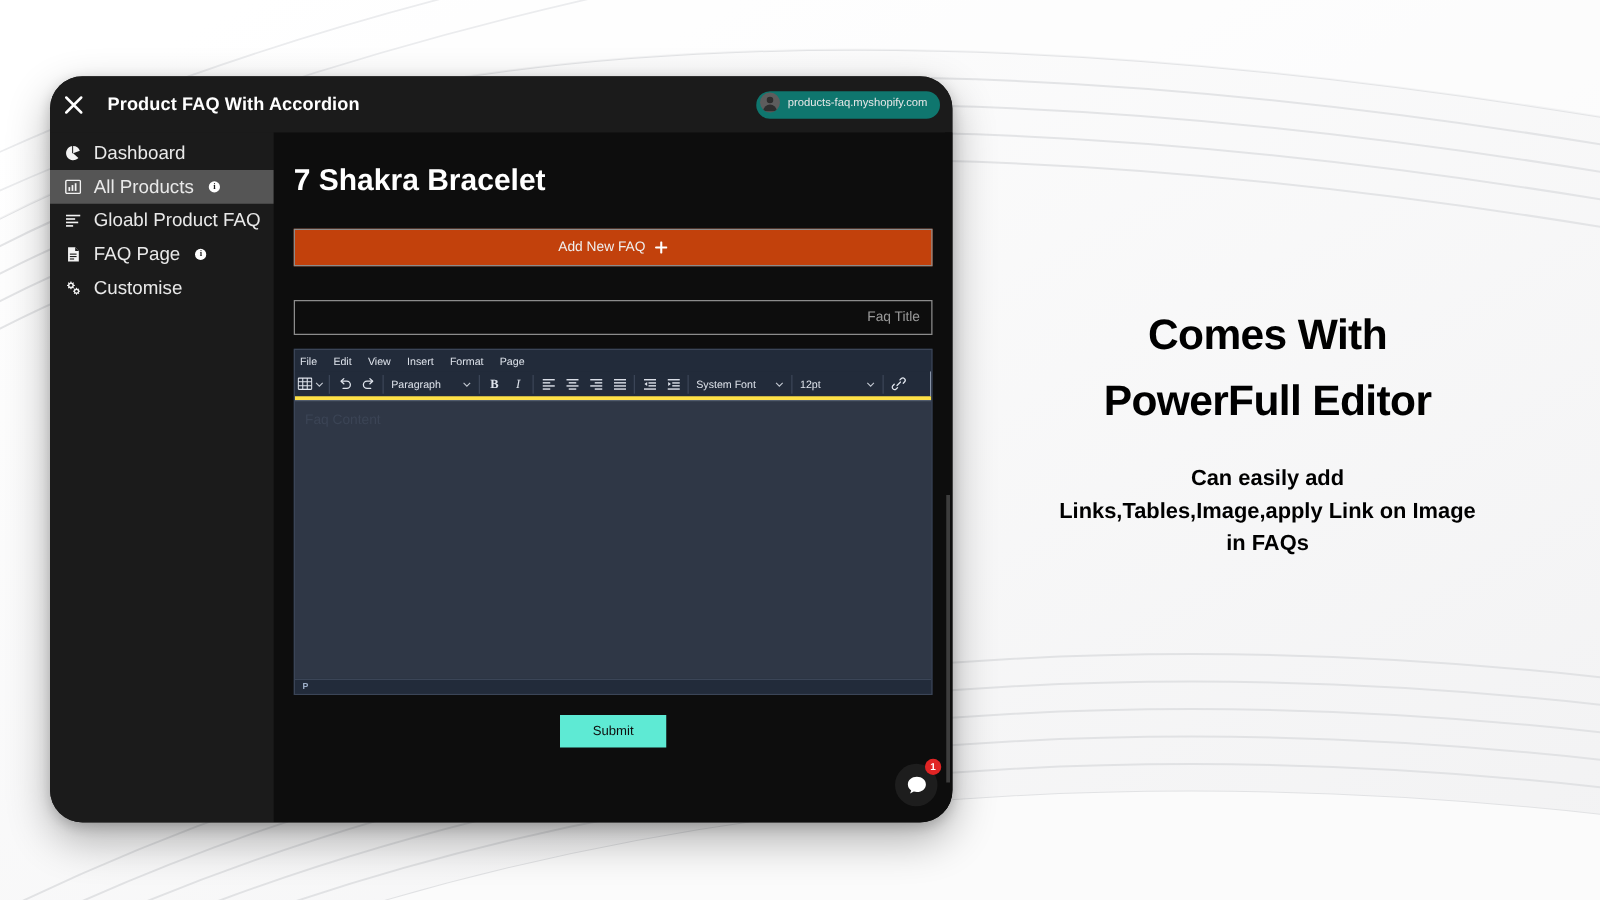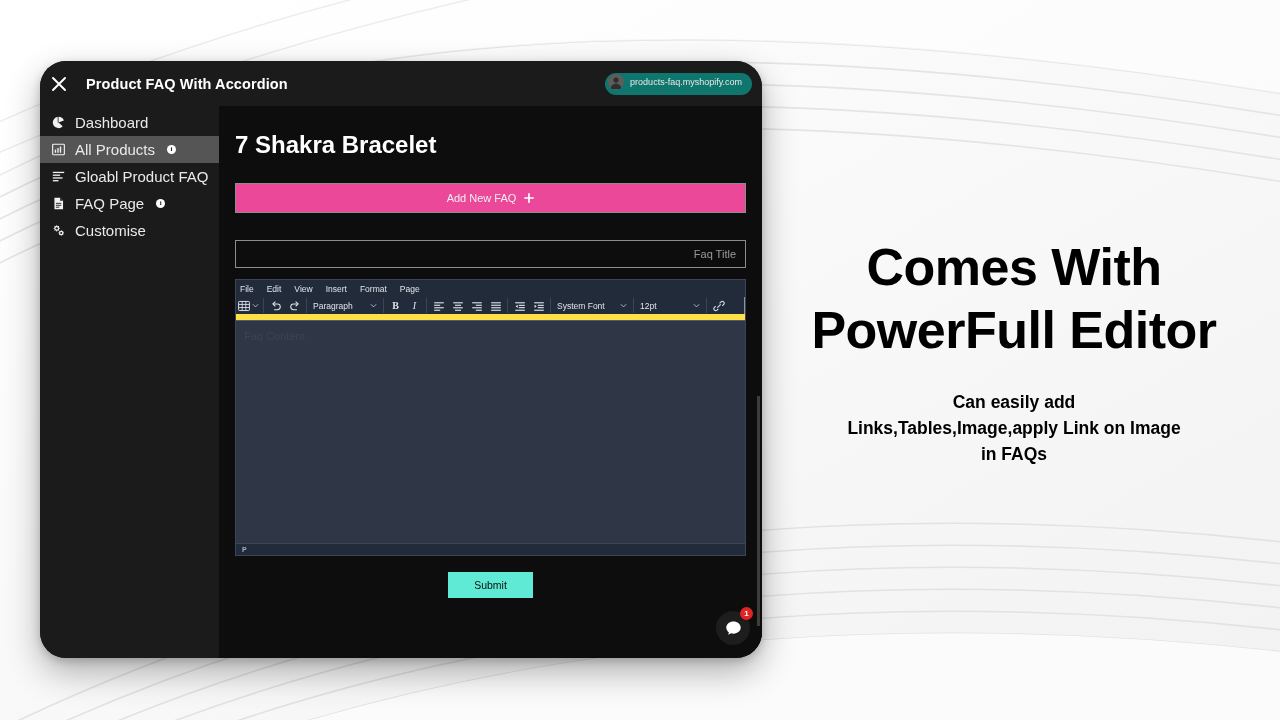--- a/index.html
+++ b/index.html
@@ -139,21 +139,21 @@
     color: #ffffff;
     font-size: 24px;
     font-weight: bold;
     margin-top: 25px;
     margin-left: 0;
   }
   .add-faq-btn {
     margin-top: 24px;
     height: 30px;
     border: 1px solid #8c8c8c;
-    background: #ec4899;
+    background: #c2410c;
     display: flex;
     align-items: center;
     justify-content: center;
     gap: 8px;
     cursor: pointer;
   }
   .add-faq-label { color: #f0f0f0; font-size: 11px; }
   .plus-ico { color: #ffffff; display:flex; }
   .plus-ico svg { display:block; }
 
@@ -193,21 +193,21 @@
   }
   .ed-menu-item {
     color: #dfe4ec;
     font-size: 8.5px;
     cursor: pointer;
     white-space: nowrap;
   }
   .ed-toolbar {
     height: 23px;
     background: #222b3a;
-    border-bottom: 6px solid #fde047;
+    border-bottom: 3px solid #fde047;
     display: flex;
     align-items: center;
     flex: 0 0 23px;
     position: relative;
     overflow: hidden;
   }
   .tb-sep { width:1px; height:15px; background:#3b4557; margin:0 2px; flex:0 0 1px;}
   .tb-btn {
     width: 19px; height: 19px;
     display: flex; align-items: center; justify-content: center;
@@ -318,24 +318,25 @@
 
   
   .promo {
     position: absolute;
     left: 790px; top: 236px;
     width: 448px;
     text-align: center;
     color: #000000;
   }
   .promo-h {
-    font-size: 52px;
+    font-size: 34px;
     font-weight: bold;
     line-height: 1.22;
     letter-spacing: -0.5px;
+    margin-top: 12px;
   }
   .promo-sub {
     margin-top: 26px;
     font-size: 17.5px;
     font-weight: bold;
     line-height: 1.5;
   }
 </style>
 </head>
 <body>

